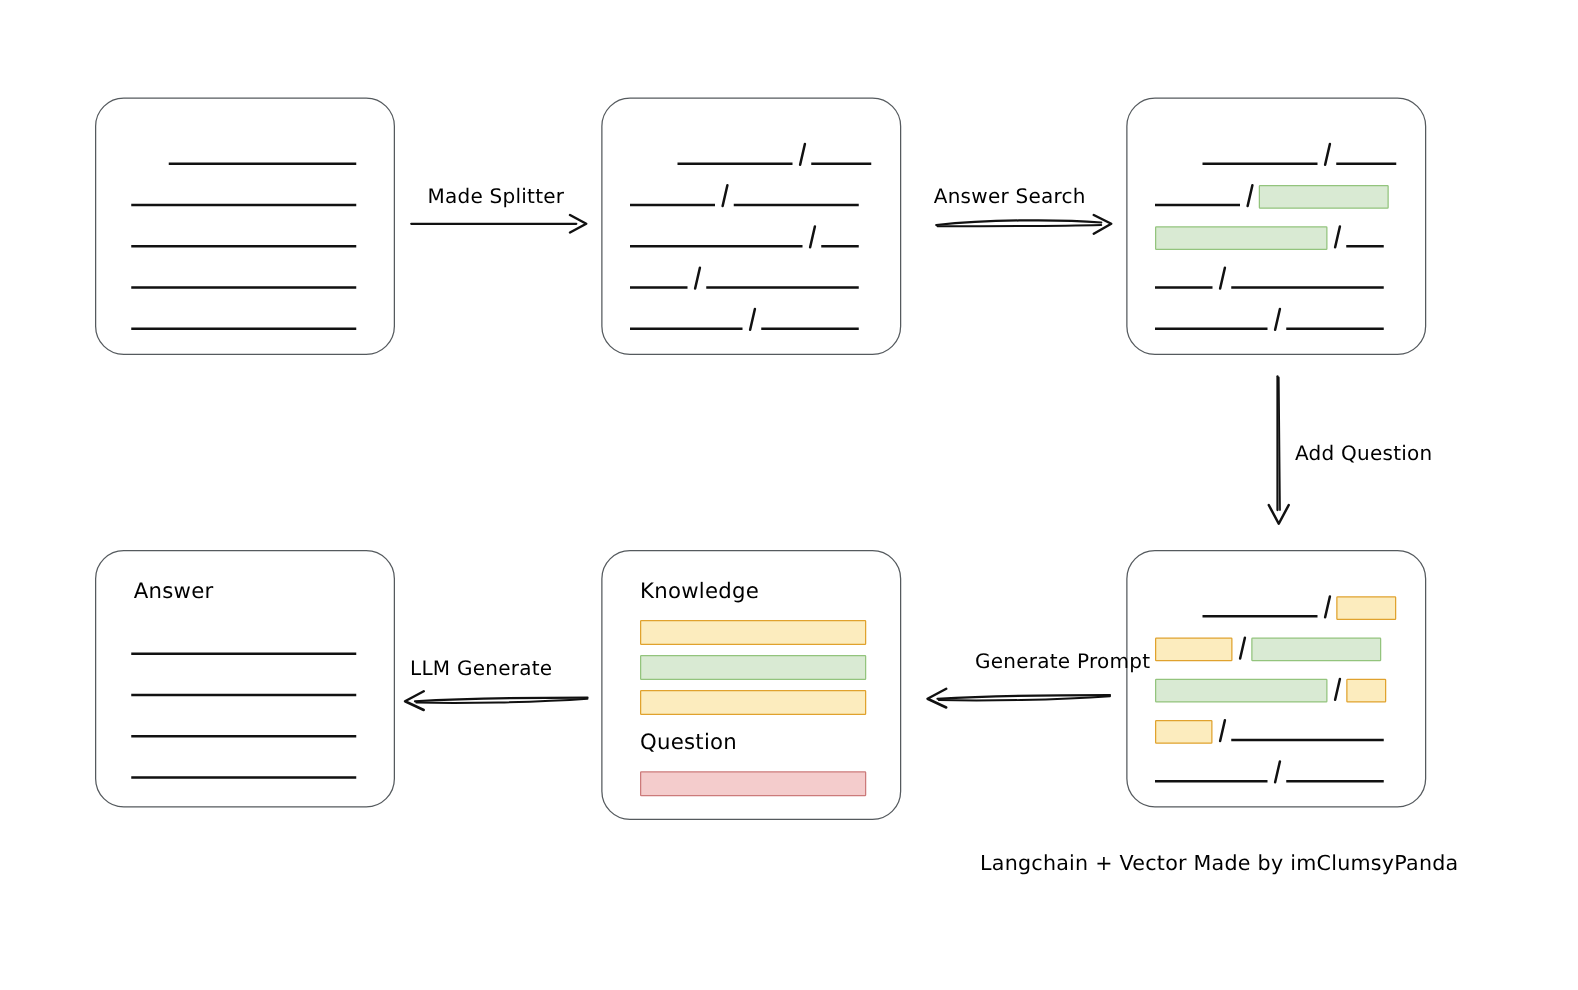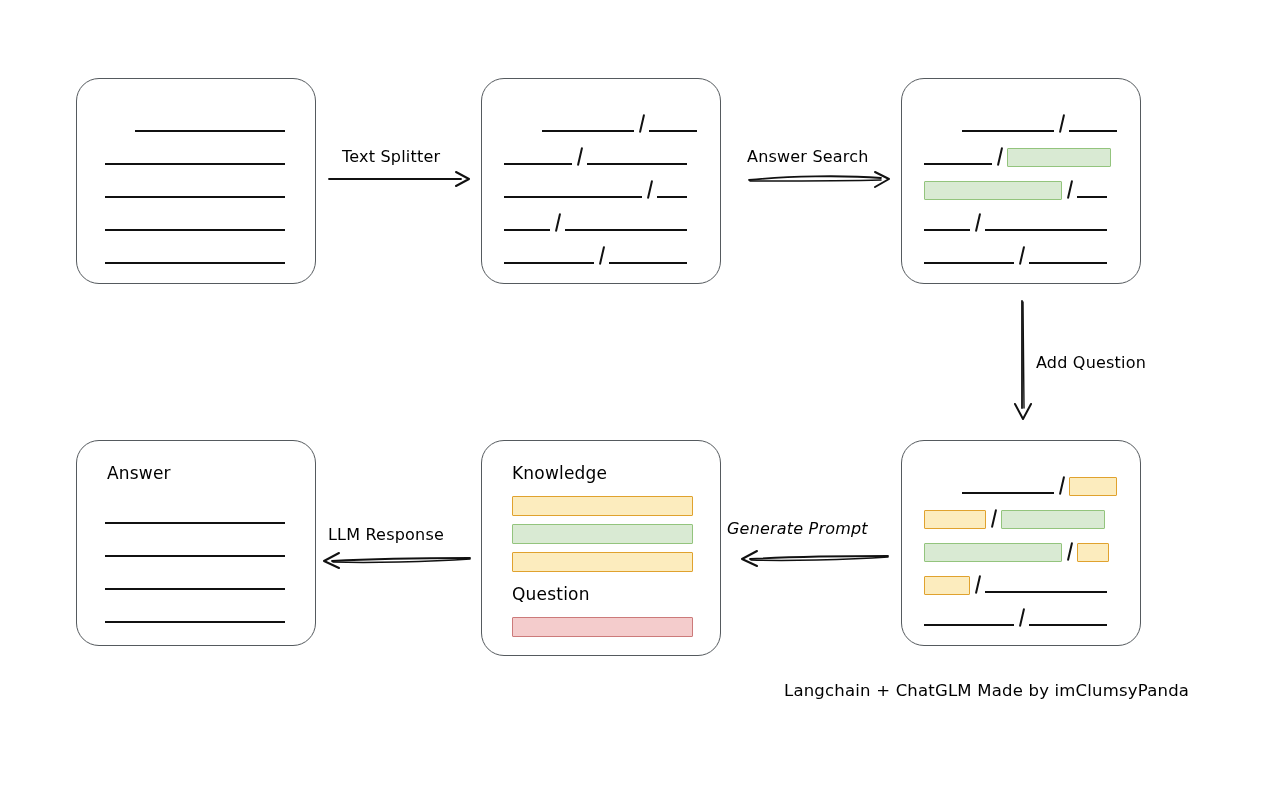--- a/index.html
+++ b/index.html
@@ -257,49 +257,49 @@
           <div class="seg line" style="width: 122px;"></div>
         </div>
         <div class="row" style="left: 22px; top: 166px;">
           <div class="seg line" style="width: 90px;"></div>
           <div class="slash"></div>
           <div class="seg line" style="width: 78px;"></div>
         </div>
       </div>
   </div>
 
-  <div class="label edge-label" style="left:342px; top:147px;">Text Splitter</div>
+  <div class="label edge-label" style="left:342px; top:147px;">Made Splitter</div>
   <svg class="arrow" style="left:328px; top:168px;" width="145" height="20" viewBox="0 0 145 20">
     <path d="M1,11 L133,11" stroke="#111" stroke-width="1.8" fill="none" stroke-linecap="round"></path>
     <path d="M128,4 L141,11 L128,18" stroke="#111" stroke-width="2" fill="none" stroke-linecap="round" stroke-linejoin="round"></path>
   </svg>
 
   <div class="label edge-label" style="left:747px; top:147px;">Answer Search</div>
   <svg class="arrow" style="left:748px; top:168px;" width="145" height="22" viewBox="0 0 145 22">
     <path d="M1,12 C40,8 95,7 133,10" stroke="#111" stroke-width="1.8" fill="none" stroke-linecap="round"></path>
     <path d="M2,13 C42,13 96,13 133,12" stroke="#111" stroke-width="1.6" fill="none" stroke-linecap="round"></path>
     <path d="M127,4 L141,11 L127,19" stroke="#111" stroke-width="2" fill="none" stroke-linecap="round" stroke-linejoin="round"></path>
   </svg>
 
   <div class="label edge-label" style="left:1036px; top:353px;">Add Question</div>
   <svg class="arrow" style="left:1010px; top:300px;" width="26" height="122" viewBox="0 0 26 122">
     <path d="M12,1 L12,108" stroke="#111" stroke-width="1.8" fill="none" stroke-linecap="round"></path>
     <path d="M13,2 L14,108" stroke="#111" stroke-width="1.4" fill="none" stroke-linecap="round"></path>
     <path d="M5,104 L13,119 L21,104" stroke="#111" stroke-width="2" fill="none" stroke-linecap="round" stroke-linejoin="round"></path>
   </svg>
 
-  <div class="label edge-label" style="left:727px; top:519px;font-style:italic;">Generate Prompt</div>
+  <div class="label edge-label" style="left:780px; top:519px;">Generate Prompt</div>
   <svg class="arrow" style="left:738px; top:548px;" width="152" height="22" viewBox="0 0 152 22">
     <path d="M150,8 C110,8 48,9 12,11" stroke="#111" stroke-width="1.8" fill="none" stroke-linecap="round"></path>
     <path d="M150,9 C108,12 48,13 13,12" stroke="#111" stroke-width="1.5" fill="none" stroke-linecap="round"></path>
     <path d="M19,3 L4,11 L19,18" stroke="#111" stroke-width="2" fill="none" stroke-linecap="round" stroke-linejoin="round"></path>
   </svg>
 
-  <div class="label edge-label" style="left:328px; top:525px;">LLM Response</div>
+  <div class="label edge-label" style="left:328px; top:525px;">LLM Generate</div>
   <svg class="arrow" style="left:320px; top:550px;" width="152" height="22" viewBox="0 0 152 22">
     <path d="M150,8 C110,8 48,9 12,11" stroke="#111" stroke-width="1.8" fill="none" stroke-linecap="round"></path>
     <path d="M150,9 C108,12 48,13 13,12" stroke="#111" stroke-width="1.5" fill="none" stroke-linecap="round"></path>
     <path d="M19,3 L4,11 L19,18" stroke="#111" stroke-width="2" fill="none" stroke-linecap="round" stroke-linejoin="round"></path>
   </svg>
 
-  <div class="label footer-note" style="left:784px; top:681px;">Langchain + ChatGLM Made by imClumsyPanda</div>
+  <div class="label footer-note" style="left:784px; top:681px;">Langchain + Vector Made by imClumsyPanda</div>
 
 </div>
 
 </body></html>

